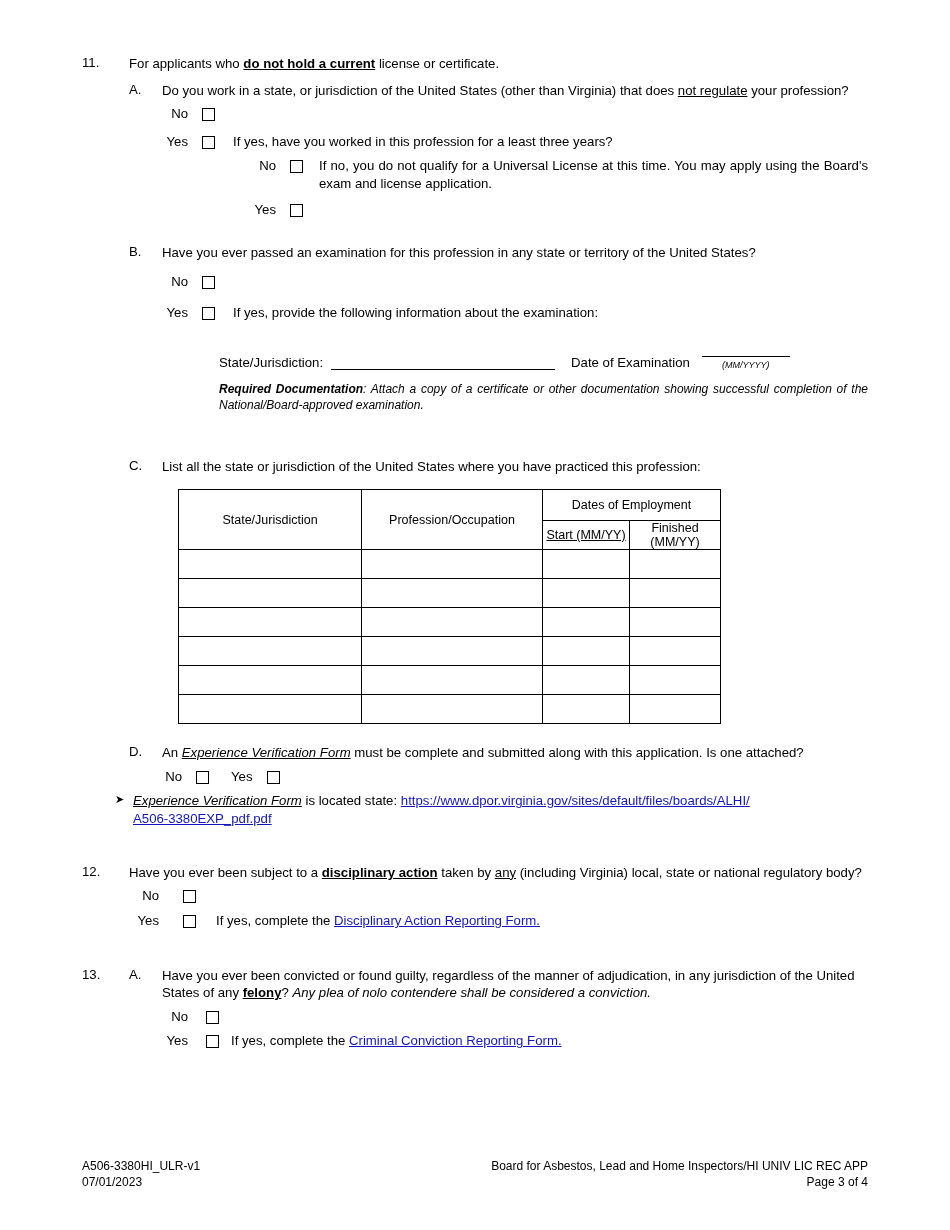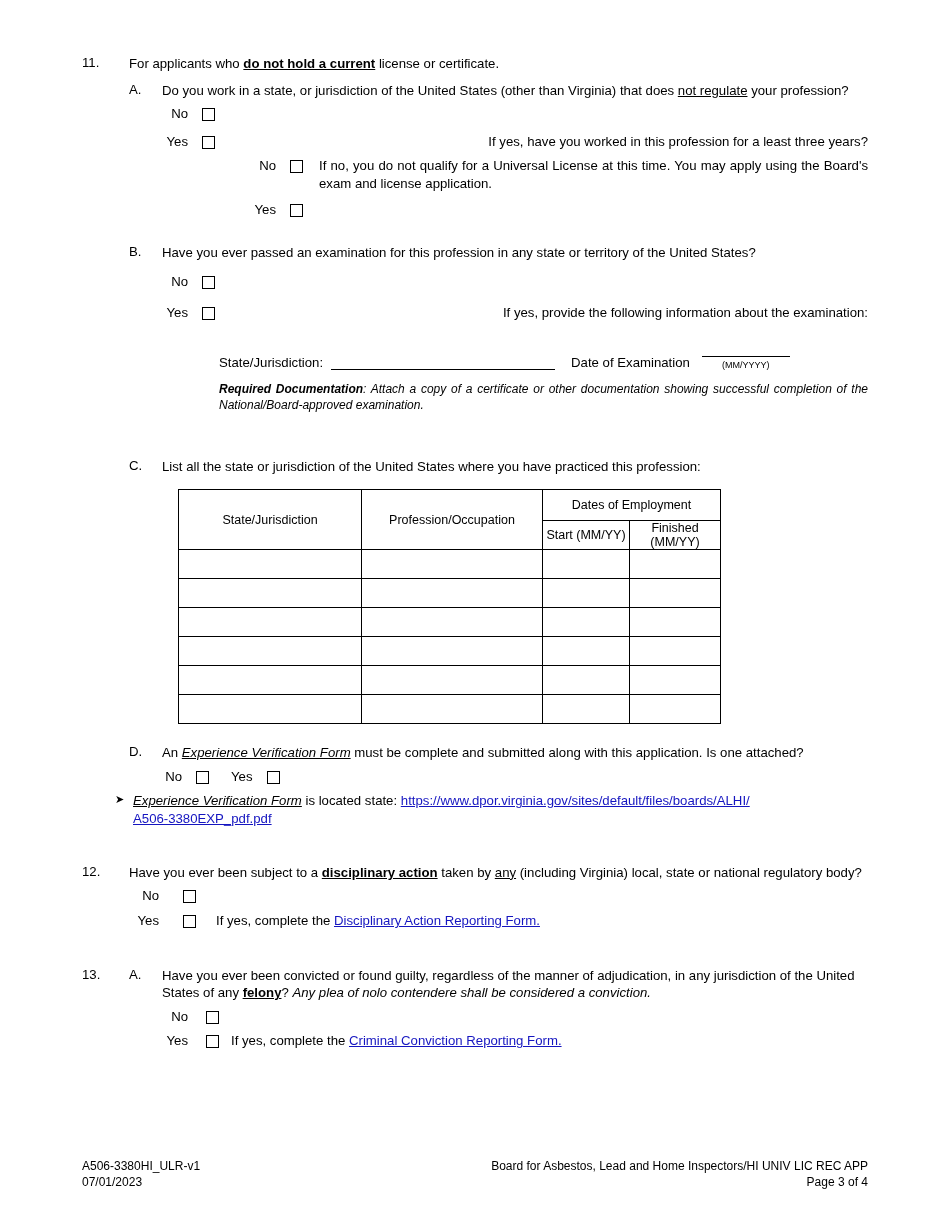--- a/index.html
+++ b/index.html
@@ -73,21 +73,21 @@
   }
   .opt-box {
     flex: 0 0 auto;
     margin: 1px 0 0 14px;
   }
   .opt-text {
     flex: 1 1 auto;
     text-align: justify;
     line-height: 1.33;
   }
-  .opt-text.nojust { text-align: right; }
+  .opt-text.nojust { text-align: left; }
 
   .sp6 { height: 6px; }
   .sp9 { height: 9px; }
   .sp12 { height: 12px; }
   .sp20 { height: 20px; }
   .sp24 { height: 24px; }
 
   
   .exam-line {
     display: flex;
@@ -123,21 +123,21 @@
   table.emp td, table.emp th {
     border: 1px solid #000;
     font-weight: normal;
     font-size: 12.5px;
     text-align: center;
     vertical-align: middle;
     padding: 0;
   }
   .col-state { width: 182px; }
   .col-prof { width: 180px; }
-  .col-start { width: 86px; }
+  .col-start { width: 86px; text-decoration: underline; }
   .col-fin { width: 90px; }
   .hdr-tall { height: 58px; }
   .hdr-dates { height: 30px; }
   .hdr-sub { height: 26px; font-size: 11px; }
   .emp-row td { height: 28px; }
 
   
   .link {
     color: #1515c0;
     text-decoration: underline;
@@ -242,21 +242,21 @@
       <div class="opt-box"><span class="checkbox"></span></div>
       <div class="opt-text nojust" style="margin-left:18px;">If yes, provide the following information about the examination:</div>
     </div>
 
     <div class="sp20"></div>
 
     <div class="exam-line">
       <span class="exam-label">State/Jurisdiction:</span>
       <span class="blank-line" style="width:224px;"></span>
       <span class="exam-label" style="margin-left:8px;">Date of Examination</span>
-      <span style="display:inline-block; margin-left:12px;">
+      <span style="display:inline-block; margin-left:12px;font-style:italic;">
         <span class="blank-line" style="width:88px; margin:0;"></span>
         <span class="mm-note" style="display:block; width:88px;">(MM/YYYY)</span>
       </span>
     </div>
 
     <div class="sp12"></div>
 
     <div class="reqdoc">
       <b><i>Required Documentation</i></b><i>: Attach a copy of a certificate or other documentation showing successful completion of the National/Board-approved examination.</i>
     </div>

